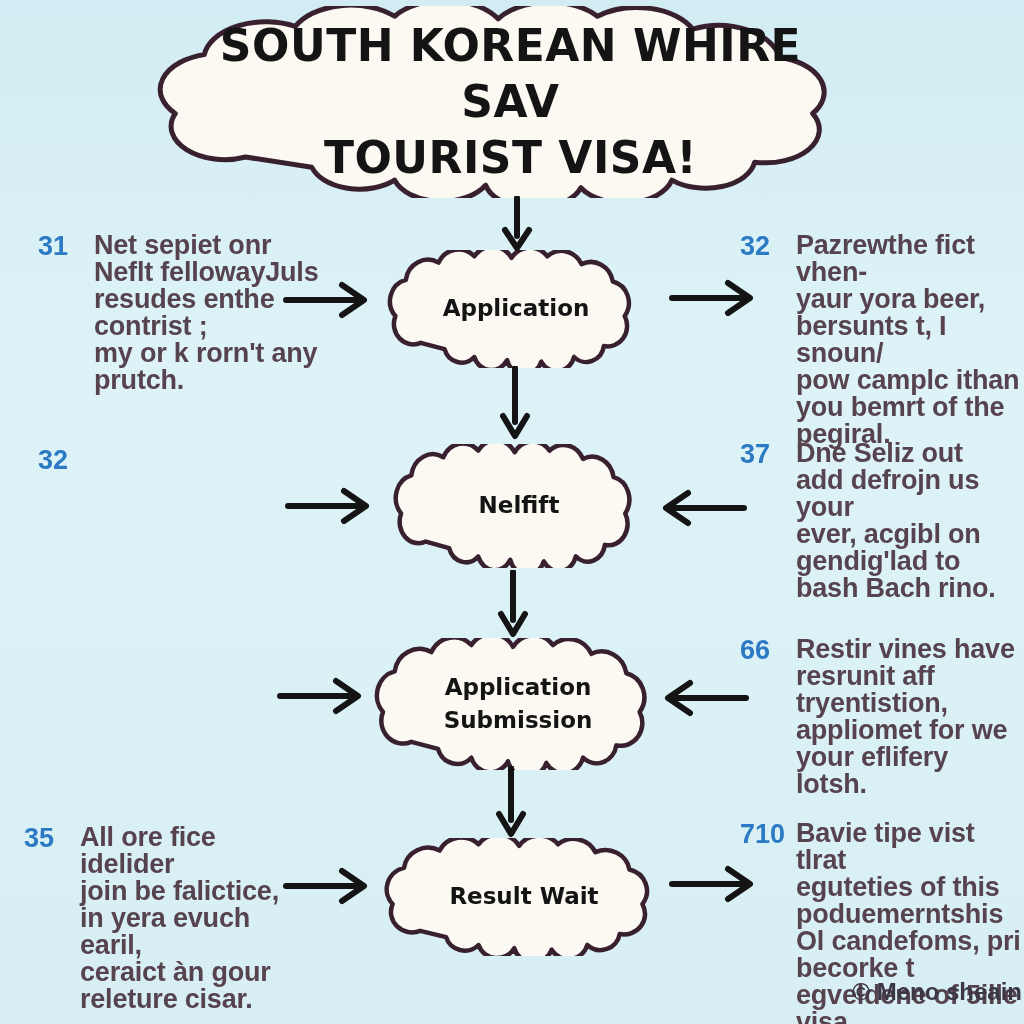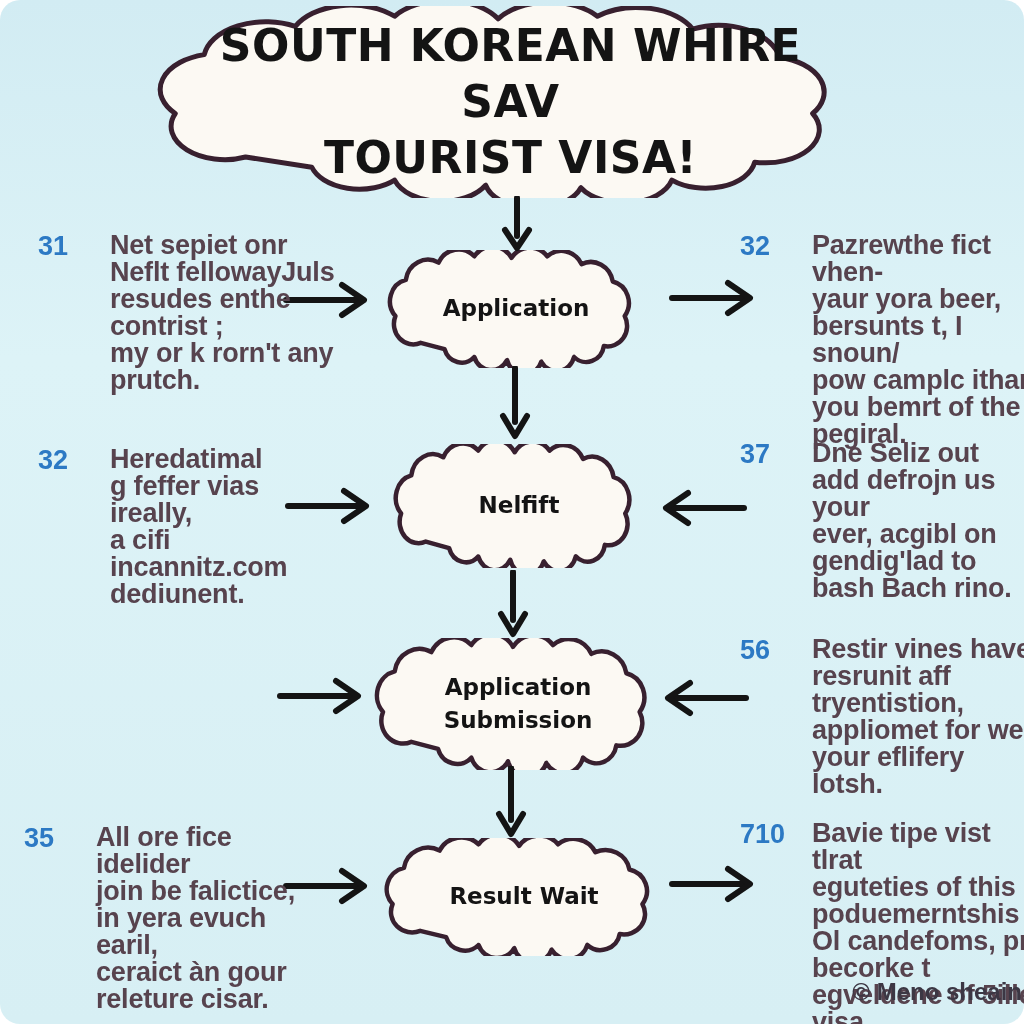--- a/index.html
+++ b/index.html
@@ -2,21 +2,20 @@
 <html><head>
 <meta charset="utf-8">
 <style>
   html,body{margin:0;padding:0;}
   .canvas{
     position:relative;
     width:1024px;height:1024px;
     background:linear-gradient(180deg,#d2ecf3 0%,#ddf3f7 35%,#d7eff4 100%);
     overflow:hidden;
     font-family:"Liberation Sans",sans-serif;
-    border-radius:20px;
   }
   .cloud{position:absolute;}
   .cloud-shape{position:absolute;left:0;top:0;width:100%;height:100%;}
   .cloud-shape path{
     fill:#fcf9f3;
     stroke:#38202f;
     stroke-width:4.5;
     vector-effect:non-scaling-stroke;
     stroke-linejoin:round;
   }
@@ -24,21 +23,21 @@
   .cloud-label{
     position:absolute;left:8%;top:6%;width:84%;height:88%;
     display:flex;flex-direction:column;align-items:center;justify-content:center;
     text-align:center;
     font-family:"DejaVu Sans",sans-serif;
     font-weight:800;color:#141414;
   }
   .title-label{font-size:44px;line-height:56px;letter-spacing:.5px;}
   .step-label{font-size:23px;line-height:33px;}
   .note{
-    position:absolute;display:flex;gap:20px;align-items:flex-start;
+    position:absolute;display:flex;gap:4px;align-items:flex-start;
   }
   .note-num{
     flex:0 0 52px;
     font-size:27px;font-weight:bold;color:#2c79c4;
     line-height:28px;text-align:left;
   }
   .note-text{
     white-space:pre-line;
     font-size:27px;line-height:27px;font-weight:600;
     color:#57434e;letter-spacing:-.2px;
@@ -178,24 +177,20 @@
     <span class="note-num">31</span>
     <div class="note-text">Net sepiet onr
 Neflt fellowayJuls
 resudes enthe
 contrist ;
 my or k rorn't any
 prutch.</div>
   </div>
   <div class="note" style="left:38px;top:446px;">
     <span class="note-num">32</span>
-    <div class="note-text">Heredatimal
-g feffer vias ireally,
-a cifi incannitz.com
-dediunent.</div>
   </div>
   <div class="note" style="left:24px;top:824px;">
     <span class="note-num">35</span>
     <div class="note-text">All ore fice idelider
 join be falictice,
 in yera evuch earil,
 ceraict àn gour
 releture cisar.</div>
   </div>
 
@@ -210,21 +205,21 @@
   </div>
   <div class="note" style="left:740px;top:440px;">
     <span class="note-num">37</span>
     <div class="note-text">Dne Seliz out
 add defrojn us your
 ever, acgibl on
 gendig'lad to
 bash Bach rino.</div>
   </div>
   <div class="note" style="left:740px;top:636px;">
-    <span class="note-num">56</span>
+    <span class="note-num">66</span>
     <div class="note-text">Restir vines have
 resrunit aff
 tryentistion,
 appliomet for we
 your eflifery lotsh.</div>
   </div>
   <div class="note" style="left:740px;top:820px;">
     <span class="note-num">710</span>
     <div class="note-text">Bavie tipe vist tlrat
 eguteties of this

